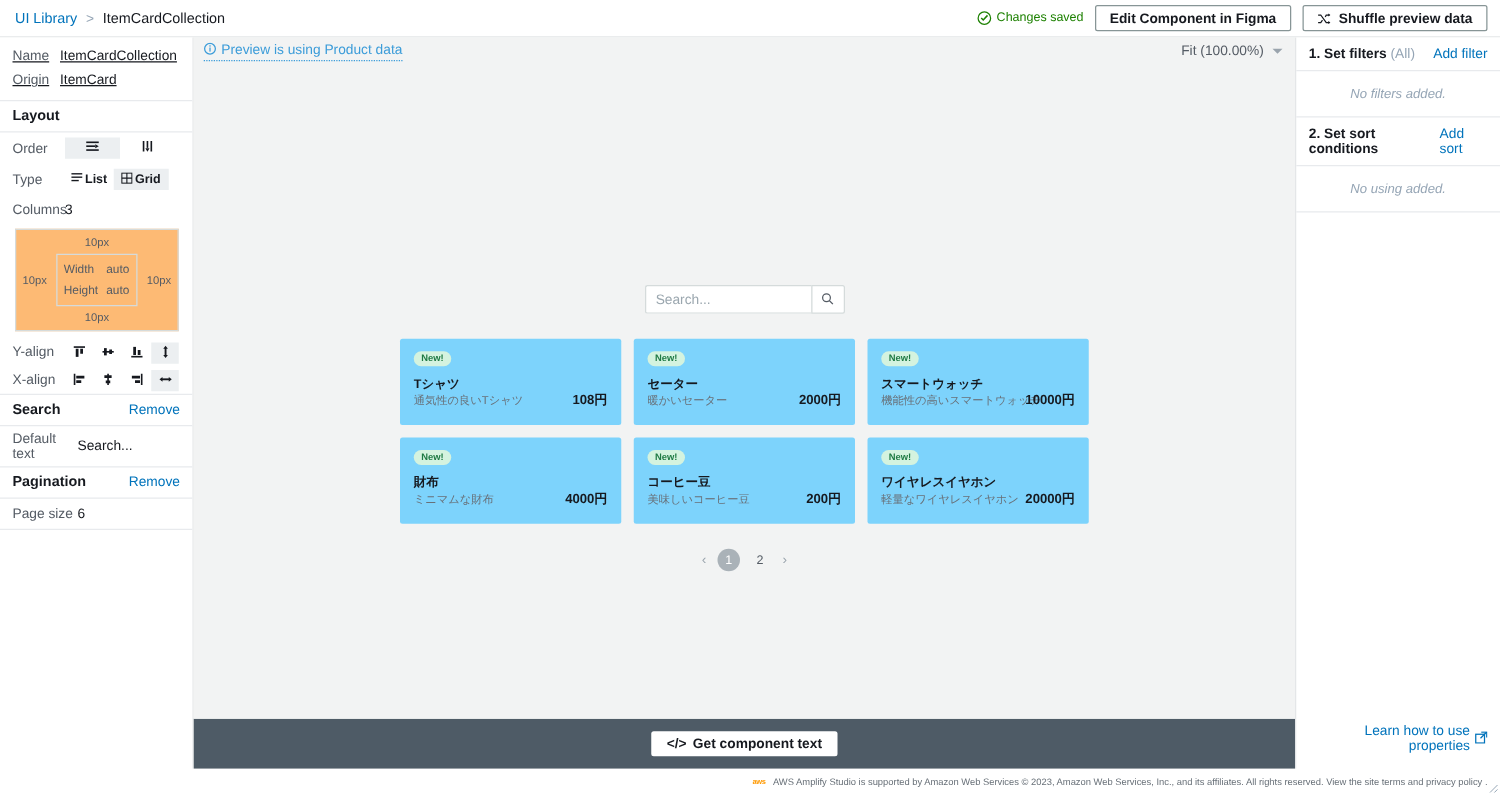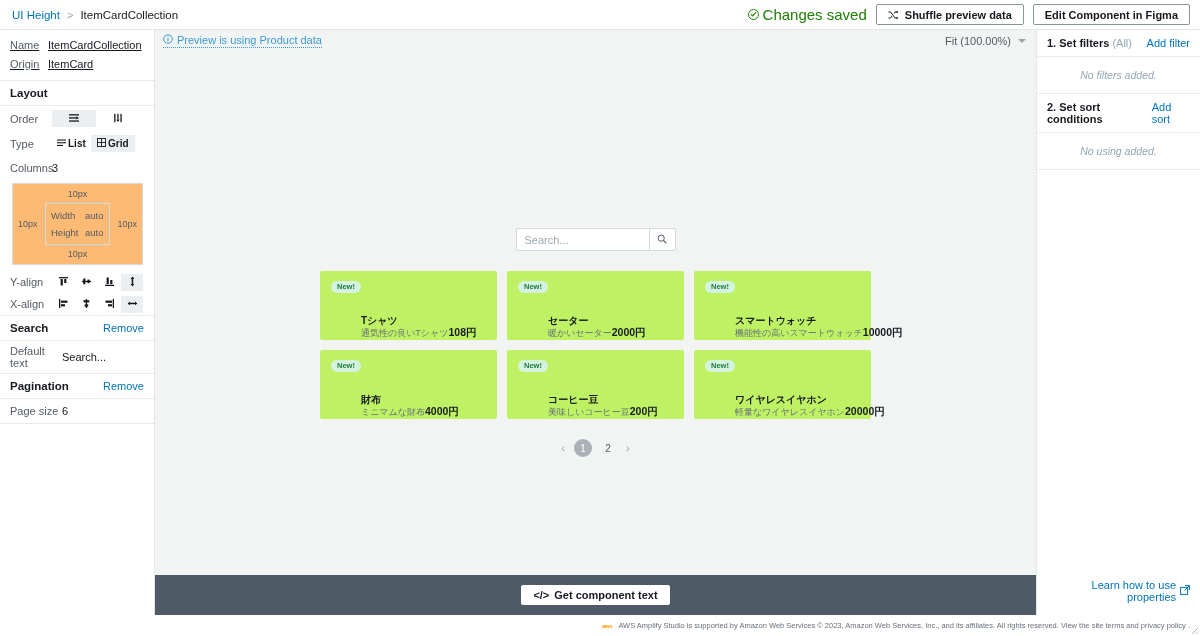--- a/index.html
+++ b/index.html
@@ -20,21 +20,21 @@
     background: #ffffff;
     border-bottom: 1px solid #e4e6e8;
     display: flex; align-items: center;
     padding: 0 10px 0 12px;
   }
   .breadcrumb { display: flex; align-items: center; gap: 7px; font-size: 11.5px; }
   .bc-link { color: #0073bb; cursor: pointer; }
   .bc-sep { color: #95a5b5; font-size: 11px; }
   .bc-current { color: #16191f; }
   .topbar-right { margin-left: auto; display: flex; align-items: center; gap: 9px; }
-  .saved { display: flex; align-items: center; gap: 4px; color: #1d8102; font-size: 15px; }
+  .saved { display: flex; align-items: center; gap: 4px; color: #1d8102; font-size: 10px; }
   .check-ico { width: 11px; height: 11px; border: 1.3px solid #1d8102; border-radius: 50%;
                display:inline-flex; align-items:center; justify-content:center; }
   .check-ico svg { display:block; }
   .tbtn {
     height: 21px; padding: 0 11px;
     border: 1px solid #879596; border-radius: 2px;
     background: #fff; color: #16191f;
     font-size: 11px; font-weight: bold;
     display: flex; align-items: center; gap: 6px;
     cursor: pointer; font-family: inherit;
@@ -133,22 +133,22 @@
   }
   .searchbtn {
     width: 27px; height: 23px; border: 1px solid #d5dbdb; border-radius: 0 2px 2px 0;
     background: #fff; display: flex; align-items: center; justify-content: center; cursor: pointer;
   }
   .grid {
     margin-top: 20px;
     display: grid; grid-template-columns: repeat(3, 177px); gap: 10px;
   }
   .card {
-    background: #bef264; border-radius: 2px; height: 69px;
-    padding: 10px 11px 0 11px; display: flex; 
+    background: #7dd3fc; border-radius: 2px; height: 69px;
+    padding: 10px 11px 0 11px; display: flex; flex-direction: column;
   }
   .badge {
     align-self: flex-start;
     background: #d4f3df; color: #1f7a44;
     font-size: 7.5px; font-weight: bold;
     padding: 2px 6px; border-radius: 9px; line-height: 1;
   }
   .card-body { display: flex; align-items: flex-end; margin-top: 8px; }
   .card-text { min-width: 0; }
   .card-title { font-size: 10px; font-weight: bold; color: #16191f; line-height: 13px; white-space: nowrap; }
@@ -210,45 +210,45 @@
   }
   .resize-grip { position: absolute; right: 1px; bottom: 1px; width: 10px; height: 10px; }
 </style>
 </head>
 <body>
 
 <div class="app">
 
   <div class="topbar">
     <div class="breadcrumb">
-      <span class="bc-link">UI Height</span>
+      <span class="bc-link">UI Library</span>
       <span class="bc-sep">&gt;</span>
       <span class="bc-current">ItemCardCollection</span>
     </div>
     <div class="topbar-right">
       <div class="saved">
         <span class="check-ico">
           <svg width="7" height="7" viewBox="0 0 7 7">
               <path d="M1 3.4 L2.6 5 L6 1.3" stroke="#1d8102" stroke-width="1.2" fill="none"></path>
             </svg>
         </span>
         <span>Changes saved</span>
       </div>
       <button class="tbtn">
+        <span>Edit Component in Figma</span>
+      </button>
+      <button class="tbtn">
         <span>
           <svg class="shuffle-ico" width="11" height="10" viewBox="0 0 11 10">
             <path d="M0.5 2 H2.6 L7 8 H9.6 M0.5 8 H2.6 L4 6.1 M6.2 3.6 L7 2 H9.6" stroke="#16191f" stroke-width="1" fill="none"></path>
             <path d="M8.6 0.8 L10.3 2 L8.6 3.2 Z" fill="#16191f"></path>
             <path d="M8.6 6.8 L10.3 8 L8.6 9.2 Z" fill="#16191f"></path>
           </svg>
         </span>
         <span>Shuffle preview data</span>
-      </button>
-      <button class="tbtn">
-        <span>Edit Component in Figma</span>
       </button>
     </div>
   </div>
 
   <div class="body">
 
     <div class="left">
 
       <div class="sec meta">
         <div class="kv">

